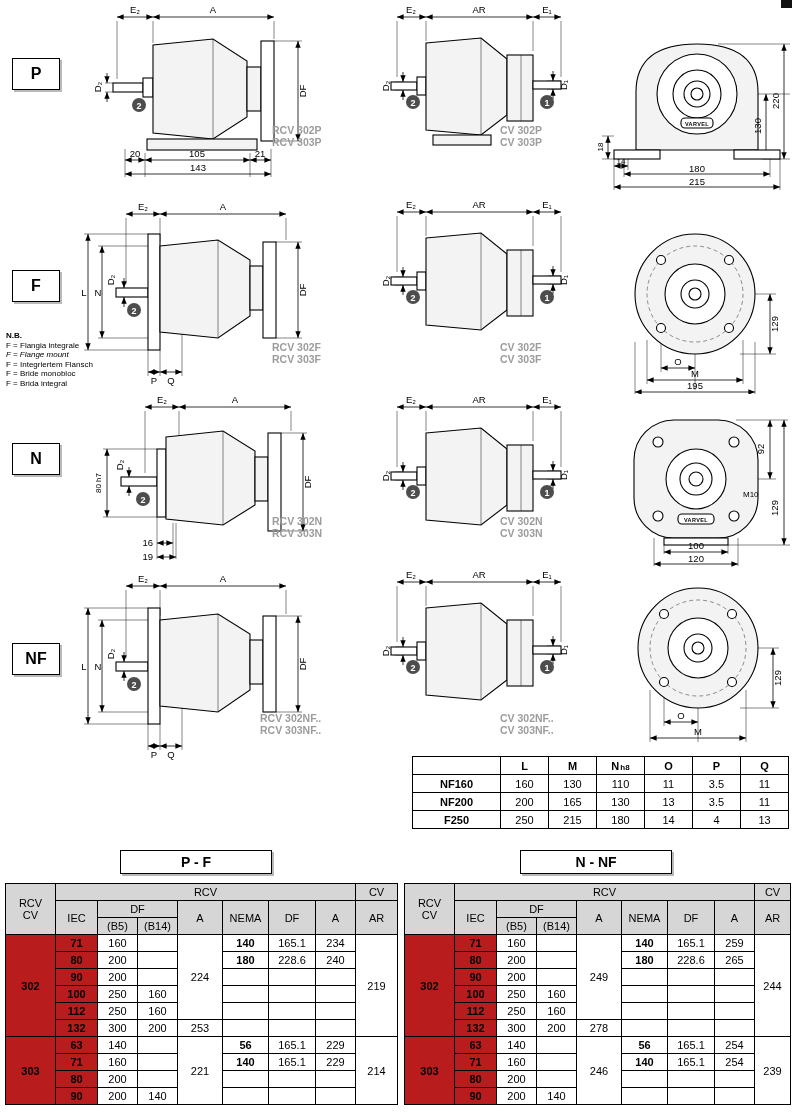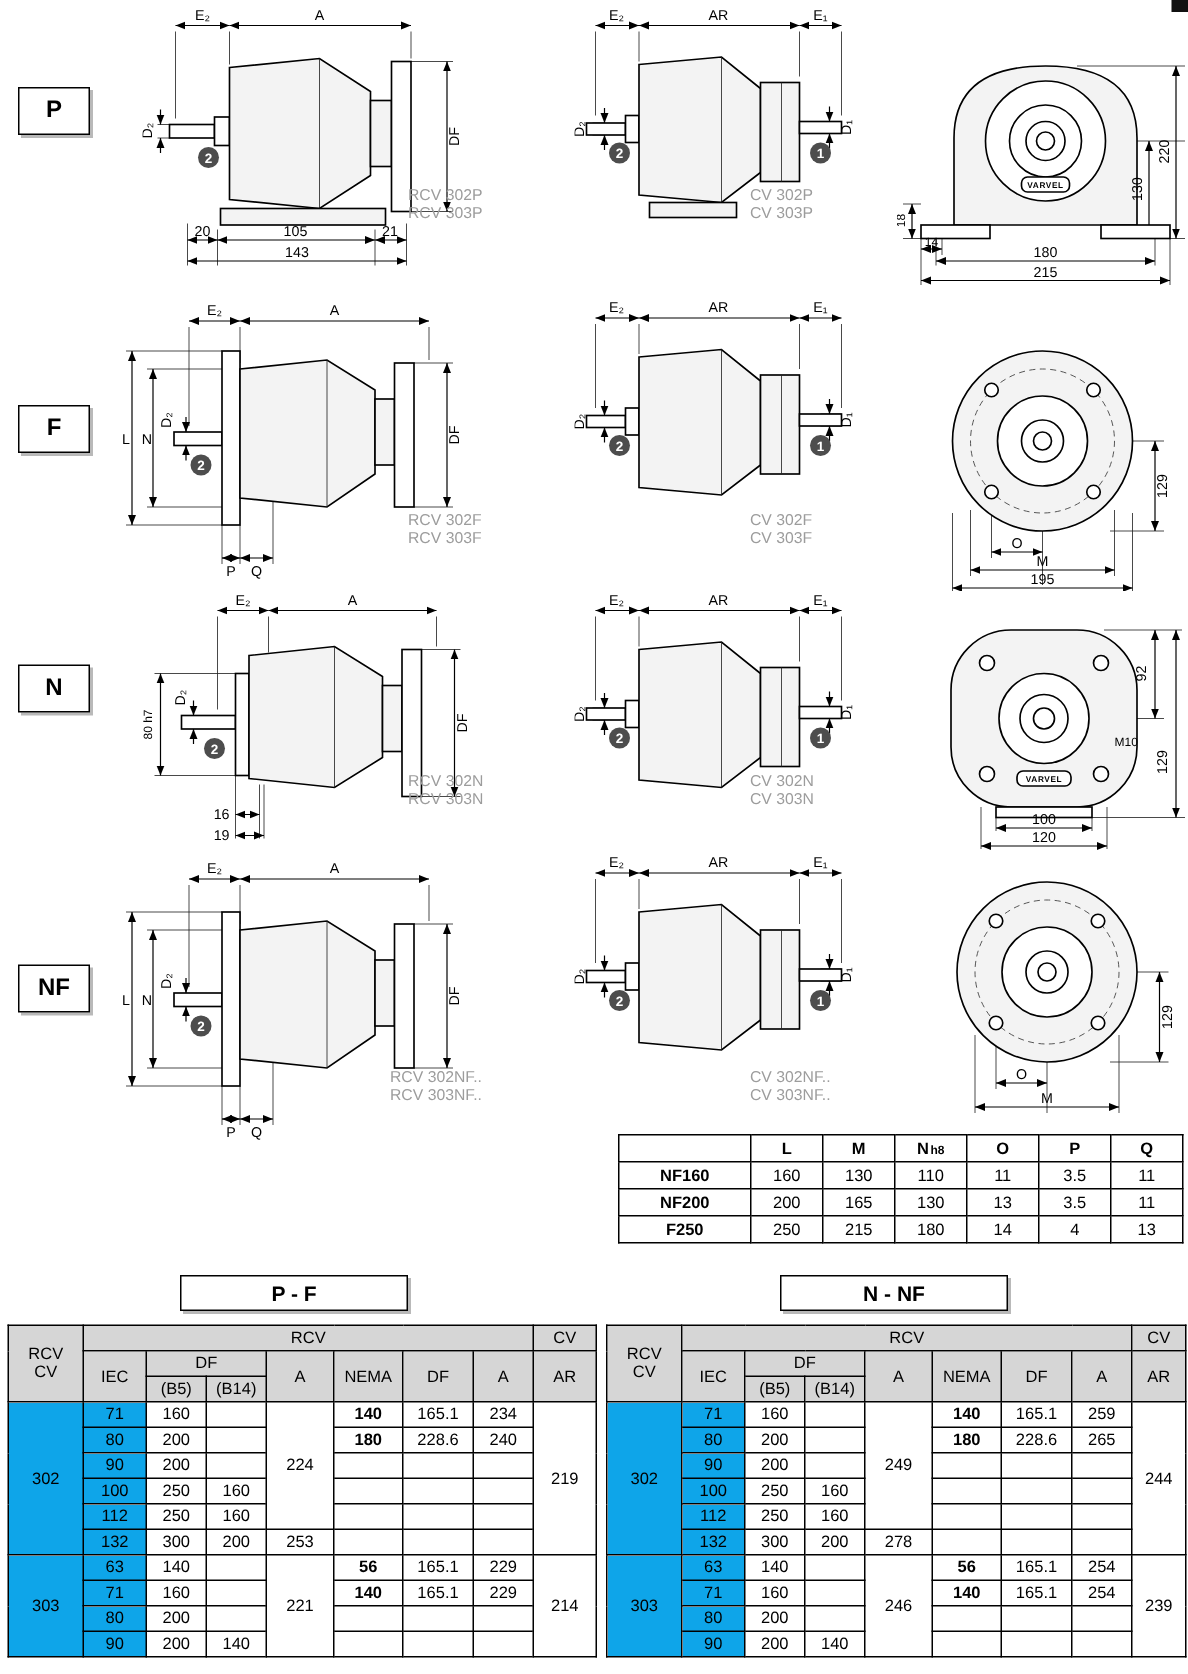--- a/index.html
+++ b/index.html
@@ -12,34 +12,34 @@
   svg .part{fill:#fff;stroke:#000;stroke-width:1.1}
   svg .shade{fill:#f3f3f3}
   svg .dash{stroke:#444;stroke-width:.6;fill:none;stroke-dasharray:4 3}
   svg text{font-family:"Liberation Sans",sans-serif;font-size:9.5px;fill:#000}
   svg text.small{font-size:8px}
   svg text.tiny{font-size:5.5px;font-weight:bold;letter-spacing:.4px}
   .mid{text-anchor:middle}
   .end{text-anchor:end}
   .badge{fill:#4d4d4d;stroke:none}
   .badge-t{fill:#fff;font-weight:bold;font-size:9px}
-  .cap{position:absolute;font-size:10.5px;font-weight:normal;color:#9c9c9c;line-height:12px;white-space:nowrap}
+  .cap{position:absolute;font-size:10.5px;font-weight:bold;color:#9c9c9c;line-height:12px;white-space:nowrap}
   .typebox{position:absolute;left:12px;width:46px;height:30px;border:1.3px solid #000;background:#fff;
            display:flex;align-items:center;justify-content:center;font-size:16px;font-weight:bold;
            box-shadow:2px 2px 0 #b9b9b9}
   .note{position:absolute;left:6px;top:331px;width:122px;font-size:8px;line-height:9.6px}
   .note .t{font-weight:bold}
   .note .i{font-style:italic}
   .titlebox{position:absolute;width:150px;height:22px;border:1.5px solid #000;background:#fff;
             display:flex;align-items:center;justify-content:center;font-weight:bold;font-size:14px;
             box-shadow:2px 2px 0 #b9b9b9}
   table.spec{position:absolute;border-collapse:collapse;text-align:center;font-size:11px;table-layout:fixed}
   .spec th,.spec td{border:1px solid #000;padding:0 2px;height:16px;overflow:hidden}
   .spec th{background:#d6d6d6;font-weight:normal}
-  .spec td.g,.spec td.iec{background:#0ea5e9;font-weight:normal}
+  .spec td.g,.spec td.iec{background:#b91c1c;font-weight:bold}
   .spec td.nema{font-weight:bold}
   .spec .stack div{line-height:12px}
   table.nft{position:absolute;border-collapse:collapse;text-align:center;font-size:11px;table-layout:fixed}
   .nft th,.nft td{border:1px solid #000;padding:0 3px;height:17px;background:#fff}
   .nft th{font-weight:bold}
   .nft td.nm{font-weight:bold}
   .sub{font-size:8px;margin-left:1px;font-weight:bold}
 </style>
 </head>
 <body>
@@ -192,20 +192,28 @@
   <text class="mid" transform="translate(181,93) rotate(-90)">220</text>
   <text class="mid small" x="23" y="156">14</text>
   <text class="mid" x="99" y="163.5">180</text>
   <text class="mid" x="99" y="176.5">215</text>
 </svg>
 
 <div class="typebox" style="top:270px">
       <span>F</span>
     </div>
 
+<div class="note">
+  <div class="t">N.B.</div>
+  <div>F = Flangia integrale</div>
+  <div class="i">F = Flange mount</div>
+  <div>F = Integriertem Flansch</div>
+  <div>F = Bride monobloc</div>
+  <div>F = Brida integral</div>
+</div>
 
 <svg class="abs" style="left:78px;top:198px" width="252" height="192" viewBox="0 0 252 192">
   <g class="ext">
     <line x1="48" y1="20" x2="48" y2="86"></line>
         <line x1="82" y1="20" x2="82" y2="44"></line>
     <line x1="208" y1="20" x2="208" y2="42"></line>
     <line x1="70" y1="36" x2="6" y2="36"></line>
         <line x1="70" y1="152" x2="6" y2="152"></line>
     <line x1="70" y1="48" x2="20" y2="48"></line>
         <line x1="70" y1="140" x2="20" y2="140"></line>

